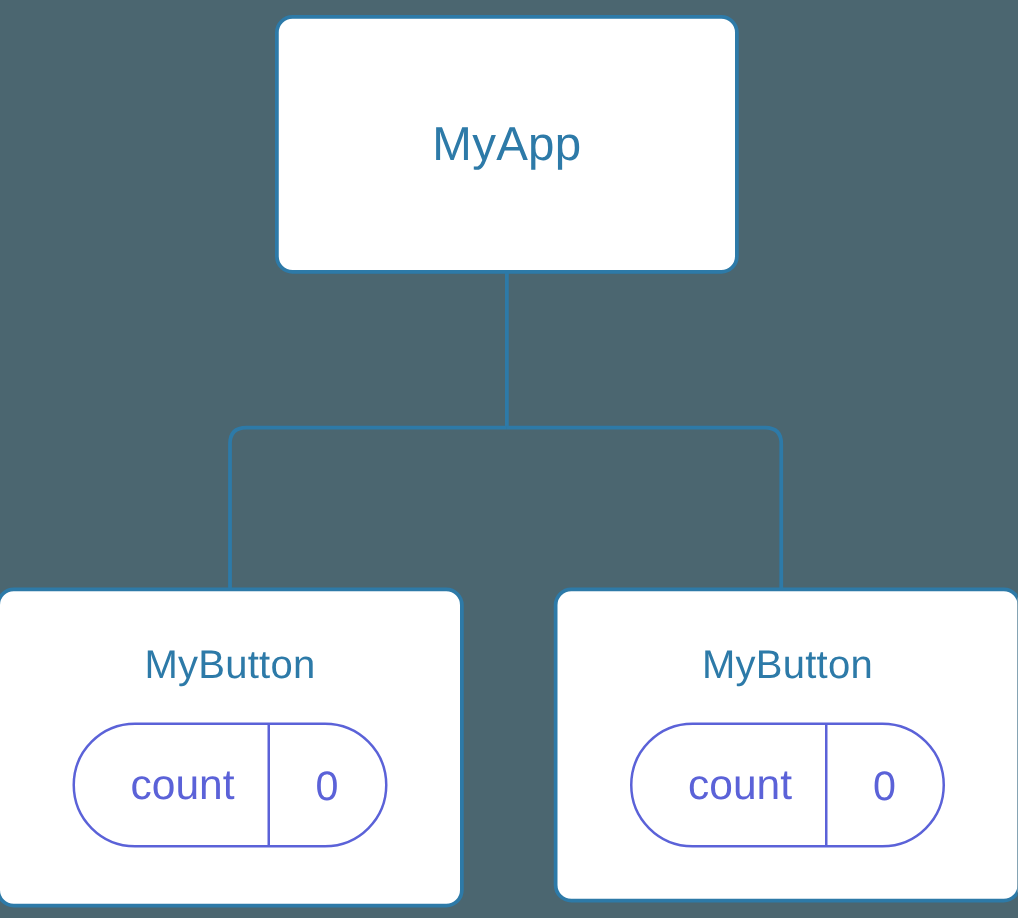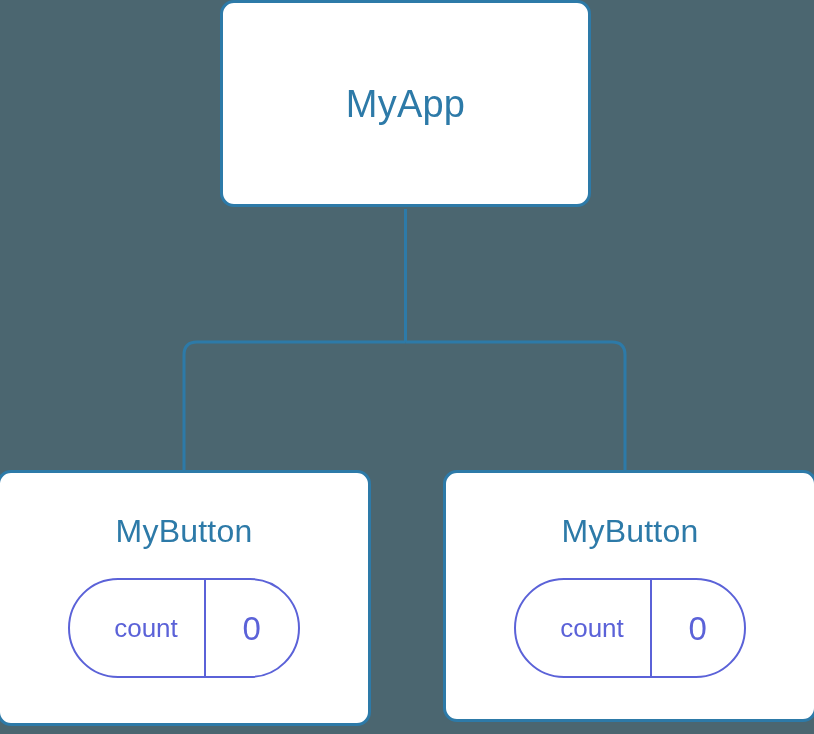--- a/index.html
+++ b/index.html
@@ -39,21 +39,21 @@
     border: 3px solid #2d7aa8;
     border-radius: 14px;
     display: flex;
     flex-direction: column;
     align-items: center;
     justify-content: center;
   }
 
   .node-root {
     left: 220px;
-    top: 0;
+    top: 12px;
     width: 371px;
     height: 207px;
   }
 
   .node-leaf-left {
     left: -3px;
     top: 470px;
     width: 374px;
     height: 256px;
     justify-content: flex-start;
@@ -94,21 +94,21 @@
     background: #ffffff;
     overflow: hidden;
   }
 
   .state-key {
     display: flex;
     align-items: center;
     justify-content: center;
     padding: 0 26px 0 44px;
     color: #5b62d8;
-    font-size: 26px;
+    font-size: 34px;
     line-height: 1;
     white-space: nowrap;
   }
 
   .state-divider {
     width: 2px;
     background: #5b62d8;
     flex: 0 0 auto;
   }
 

